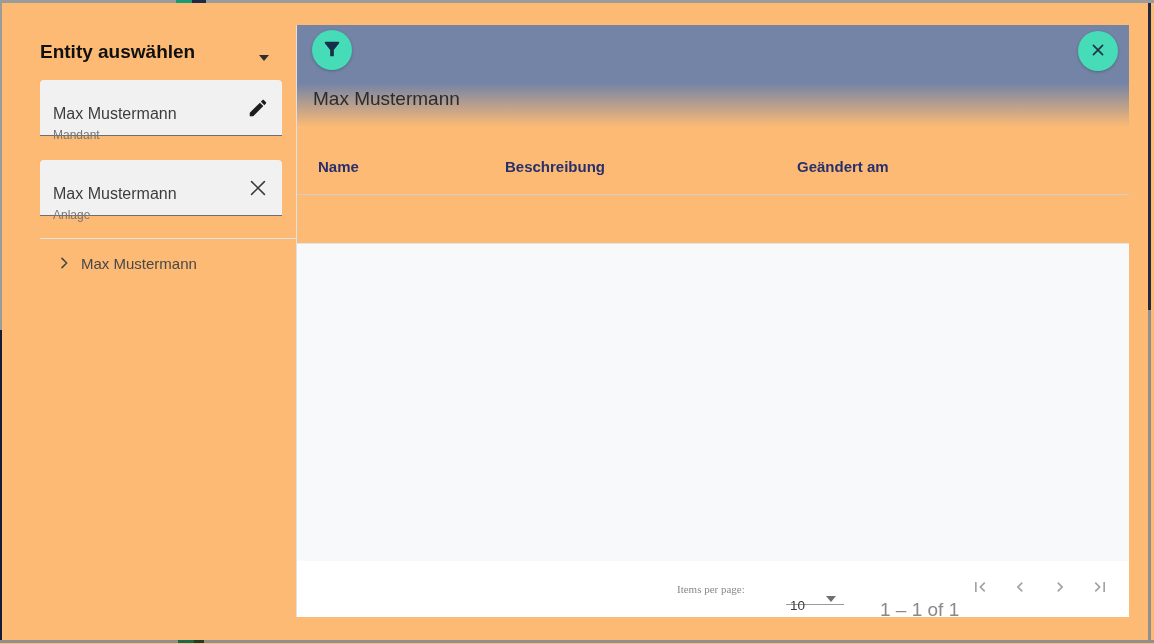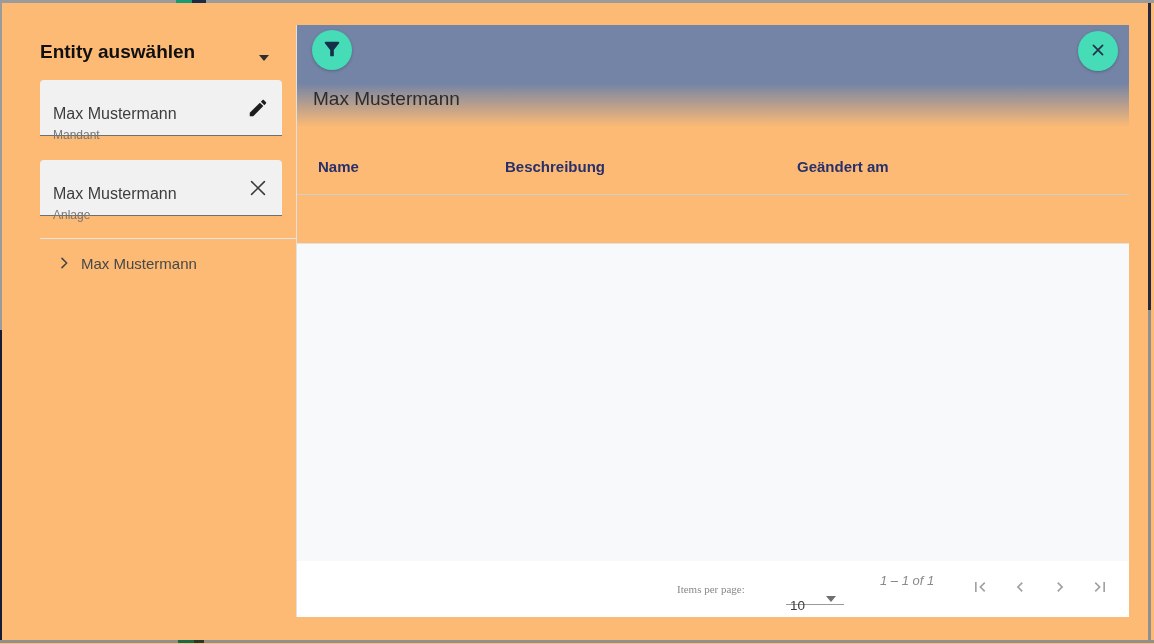--- a/index.html
+++ b/index.html
@@ -72,21 +72,21 @@
   .table-row-border { position:absolute; left:297px; top:243px; width:832px; height:1px; background:#e3e3e3; }
   .table-body-empty { position:absolute; left:297px; top:244px; width:832px; height:317px; background:#f8f9fa; }
 
   
   .paginator { position:absolute; left:297px; top:561px; width:832px; height:56px; background:#fff; }
   .ipp-label { position:absolute; left:380px; top:22px; font-size:11px; color:#898989;font-family:Liberation Serif, serif; }
   .ipp-select { position:absolute; left:489px; top:17px; width:58px; height:26px; cursor:pointer;
                 border-bottom:1px solid #9a9a9a; }
   .ipp-value { position:absolute; left:4px; top:20px; font-size:13.5px; color:#3c3c3c; }
   .ipp-caret { position:absolute; right:8px; top:10px; width:10px; height:6px; }
-  .range-label { position:absolute; left:583px; top:12px; font-size:13px; color:#898989;font-style:italic; }
+  .range-label { position:absolute; left:583px; top:38px; font-size:19px; color:#898989; }
   .nav-btn { position:absolute; top:13px; width:28px; height:28px; border:none; background:transparent;
              display:flex; align-items:center; justify-content:center; padding:0; cursor:default; }
   .nav-first { left:669px; } .nav-prev { left:709px; } .nav-next { left:749px; } .nav-last { left:789px; }
 </style>
 </head>
 <body>
 
 <div class="page">
 
   <div class="edge edge-top"></div>

